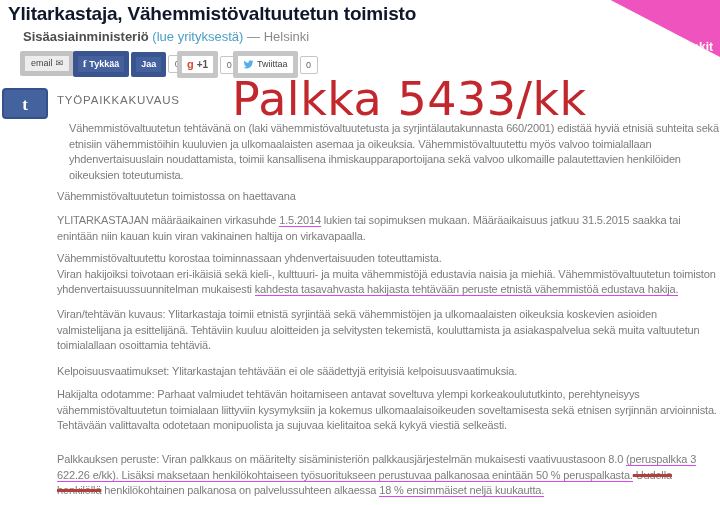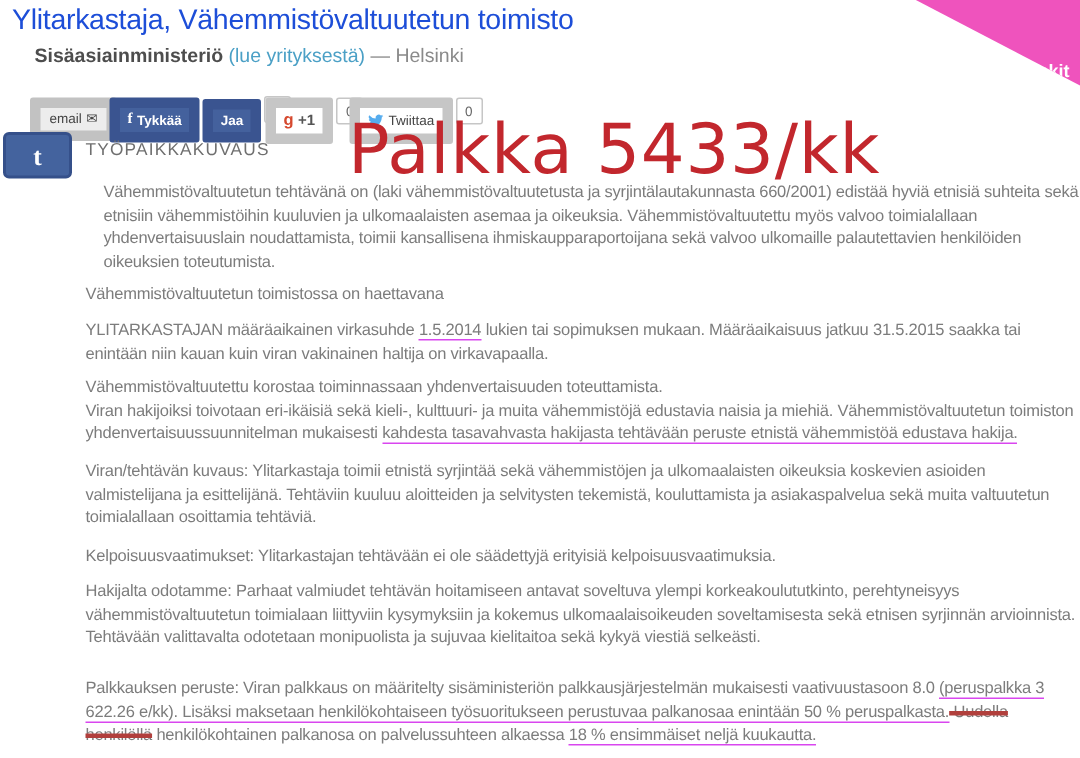--- a/index.html
+++ b/index.html
@@ -6,38 +6,38 @@
   body {
     width: 720px; height: 505px;
     background: #ffffff;
     font-family: "Liberation Sans", sans-serif;
     position: relative;
     overflow: hidden;
   }
   
   .title {
     position: absolute; left: 8px; top: 3px;
-    font-size: 19px; font-weight: normal; color: #1d4ed8;
+    font-size: 19px; font-weight: bold; color: #0f172a;
     margin: 0; letter-spacing: -0.2px;
   }
   .subtitle {
     position: absolute; left: 8px; top: 29px;
     font-size: 13px; color: #8a8a8a;
   }
   .subtitle .company { color: #4d4d4d; font-weight: bold; margin-left: 15px; }
   .subtitle .company-link { color: #4ba0c6; text-decoration: none; cursor: pointer; }
 
   
   .share-row { position: absolute; top: 51px; left: 0; height: 20px; }
   .share-group { position: absolute; top: 0; display: flex; align-items: center; }
   .btn {
     display: inline-flex; align-items: center; gap: 3px;
     font-size: 9px; line-height: 1; border-radius: 2px;
-    padding: 3px 5px; cursor: pointer; border: 7px solid #f97316;
-    background: #f3f3f3; color: #444; font-family: "Liberation Sans", sans-serif; margin-top: 14px;
+    padding: 3px 5px; cursor: pointer; border: 5px solid #f97316;
+    background: #f3f3f3; color: #444; font-family: "Liberation Sans", sans-serif;
   }
   .btn.email { background: #ededed; border-color: #c2c2c2; padding: 3px 6px; }
   .btn.fb {
     background: #44619d; border-color: #3a5490; color: #fff; font-weight: bold;
     border-radius: 2px;
   }
   .btn.fb .f-icon { font-weight: bold; font-family: "Liberation Serif", serif; font-size: 10px; }
   .btn.white { background: #fff; border-color: #c6c6c6; }
   .count-box {
     display: inline-block; margin-left: 2px; min-width: 10px; text-align: center;

